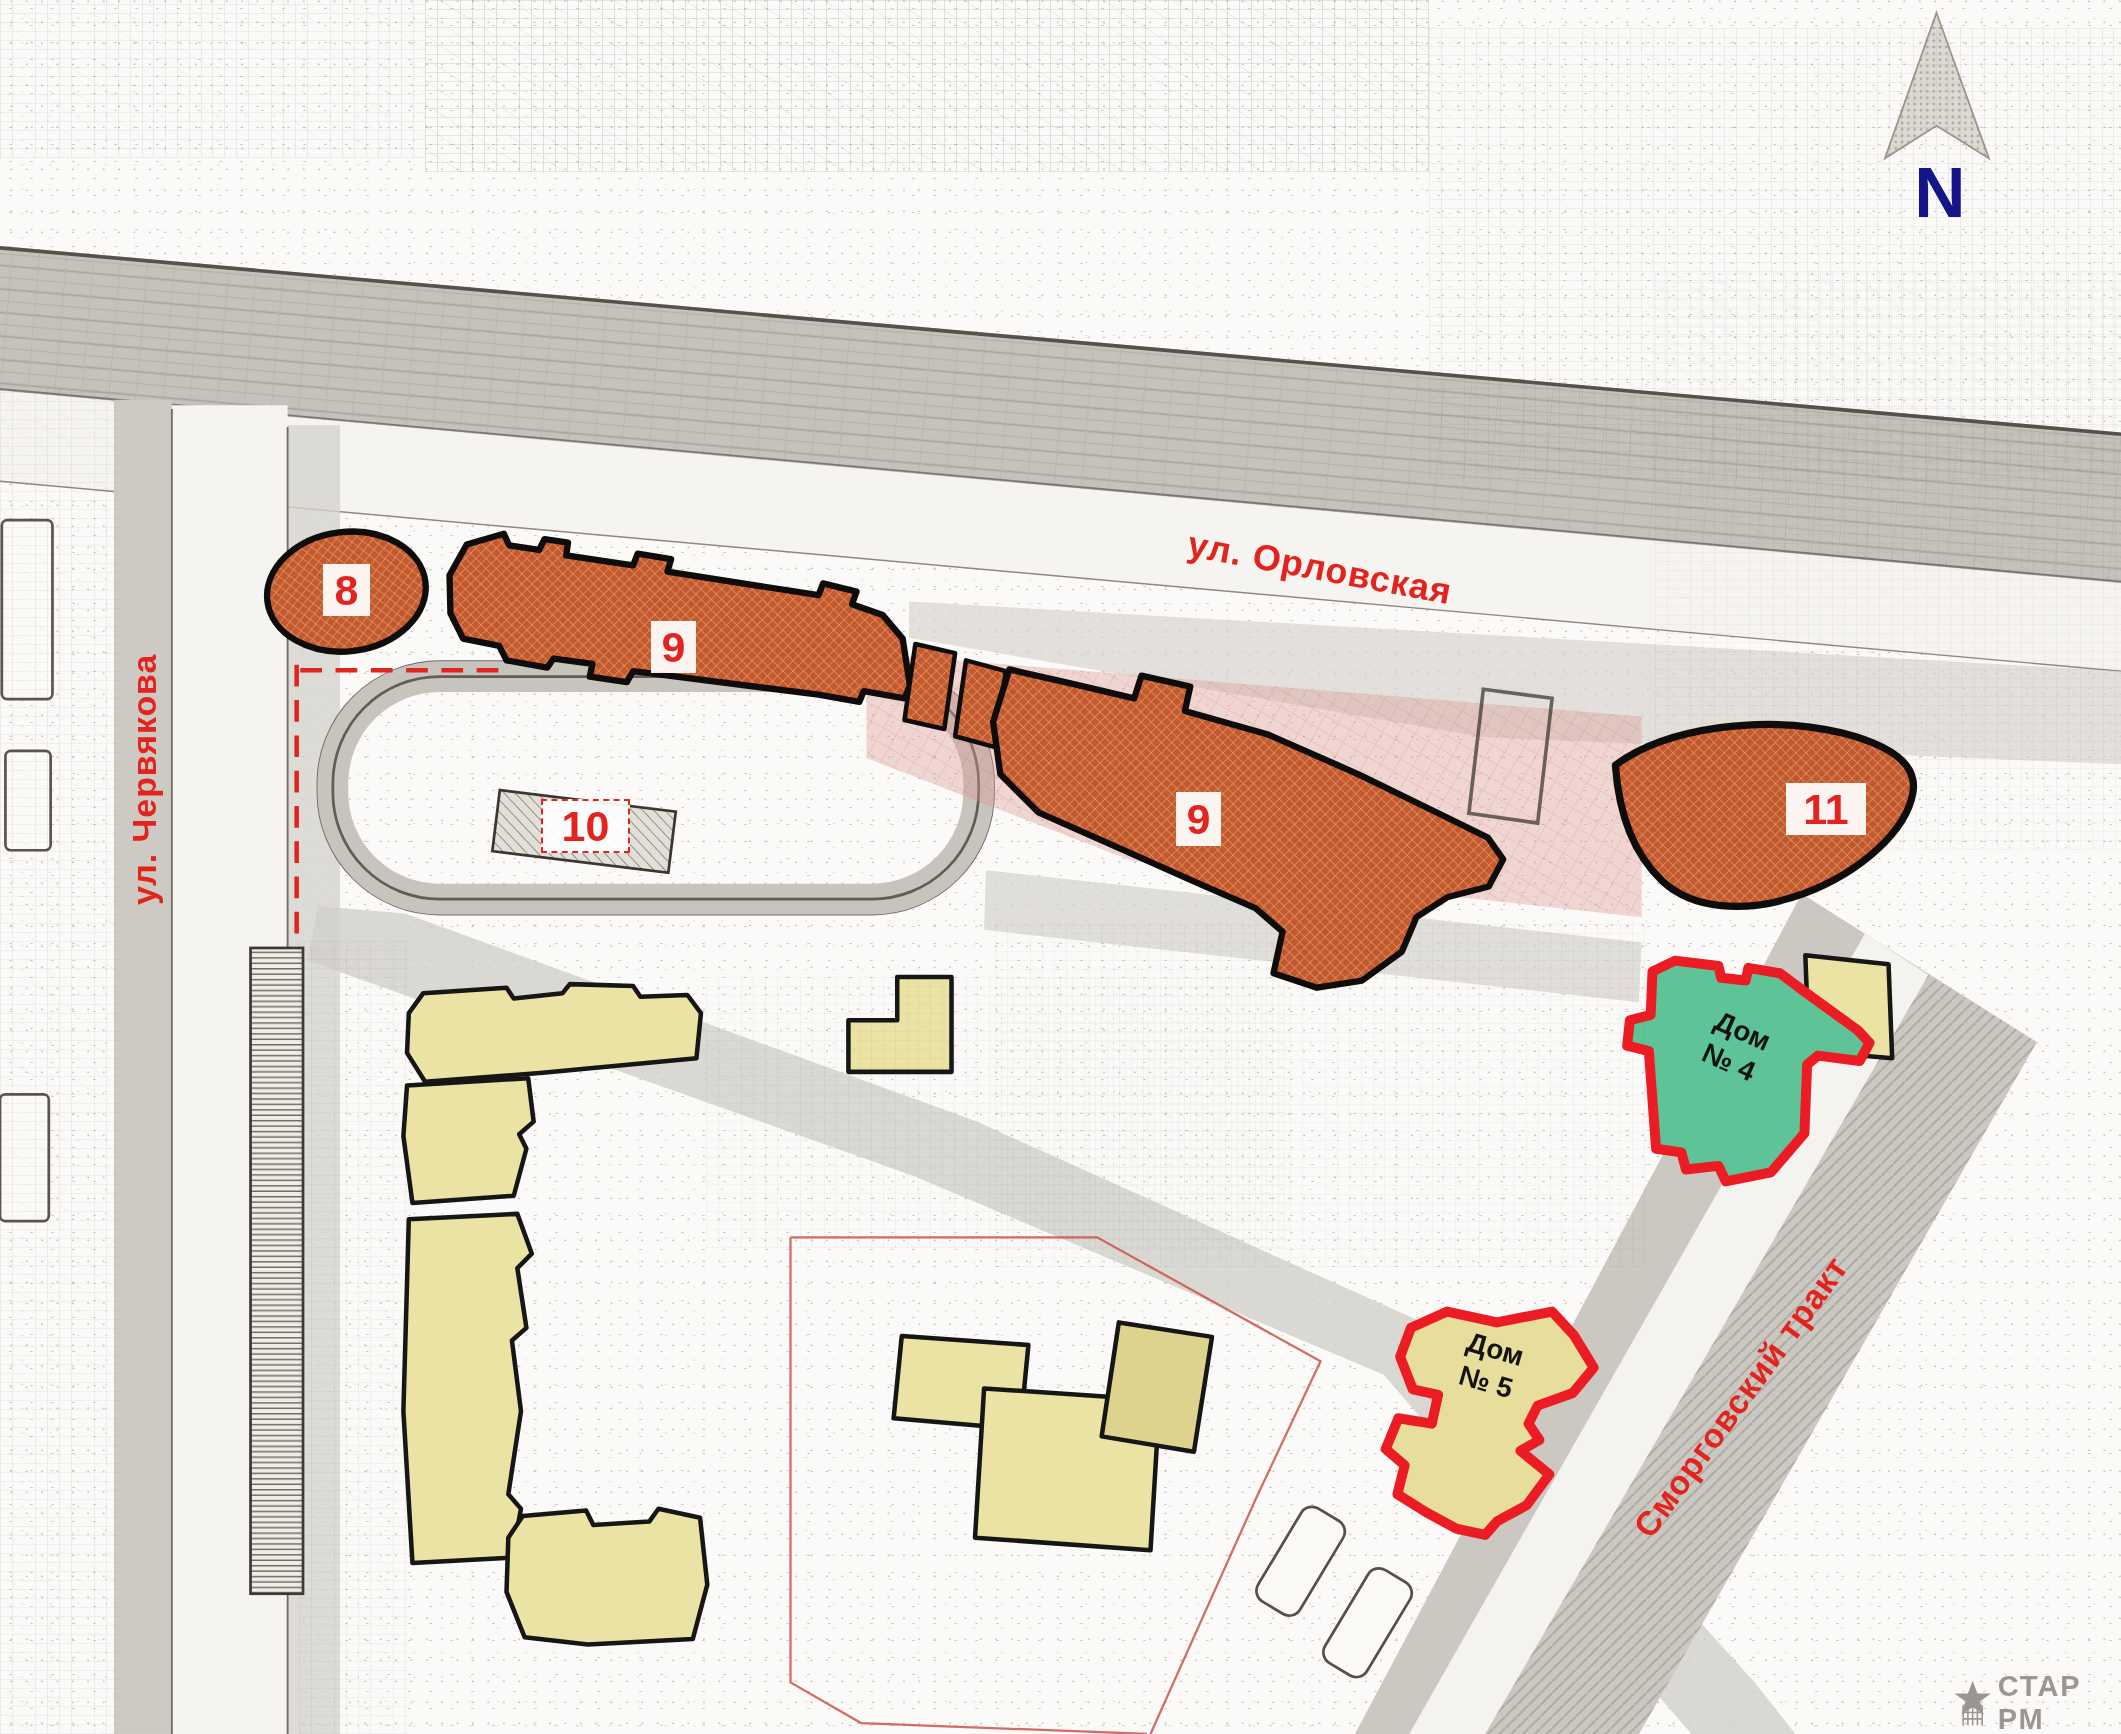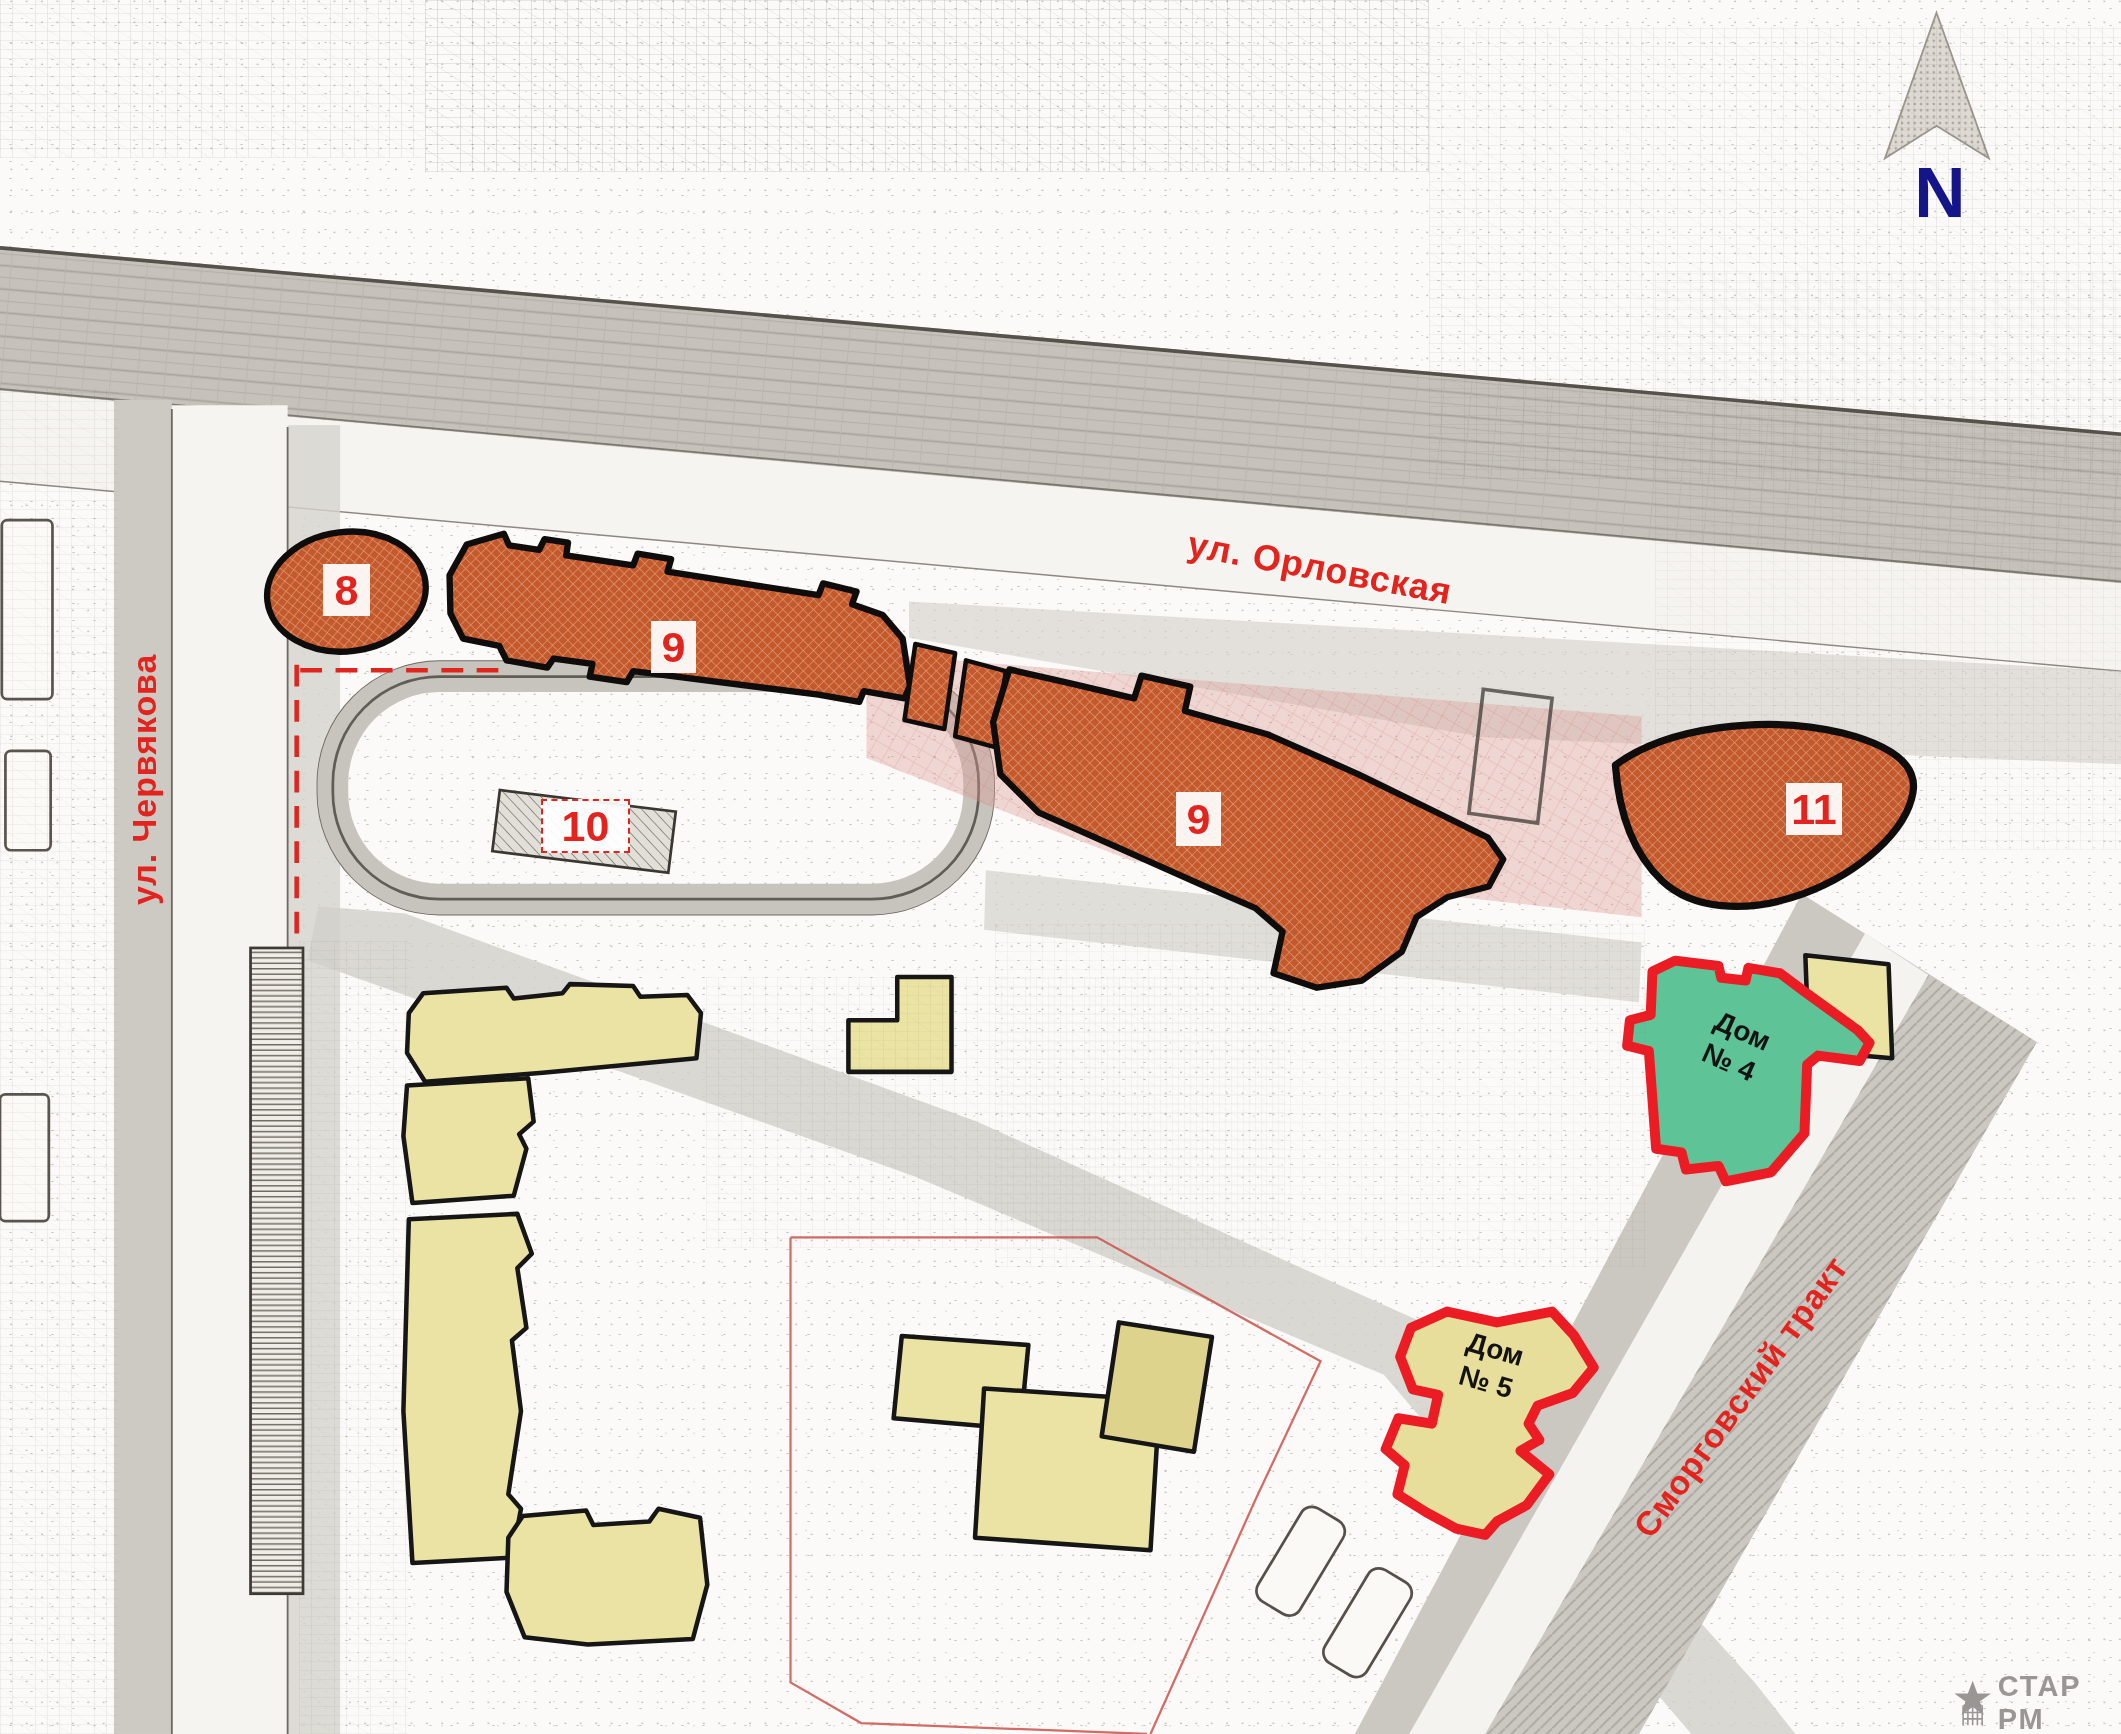--- a/index.html
+++ b/index.html
@@ -169,21 +169,21 @@
   </div>
   <div class="plot" style="left:651px;top:621px;width:45px;height:52px;">
     <span>9</span>
   </div>
   <div class="plot" style="left:541px;top:799px;width:89px;height:54px;border:2.7px dashed #e3241e;text-align:right;">
     <span>10</span>
   </div>
   <div class="plot" style="left:1176px;top:792px;width:45px;height:54px;">
     <span>9</span>
   </div>
-  <div class="plot" style="left:1786px;top:783px;width:56px;height:52px;">
+  <div class="plot" style="left:1786px;top:783px;width:80px;height:52px;">
     <span>11</span>
   </div>
 
   <div class="house-lbl" style="left:1663px;top:1013px;width:145px;transform:rotate(24deg);">
     <div>Дом</div>
     <div>№ 4</div>
   </div>
   <div class="house-lbl" style="left:1418px;top:1332px;width:145px;transform:rotate(16deg);">
     <div>Дом</div>
     <div>№ 5</div>

